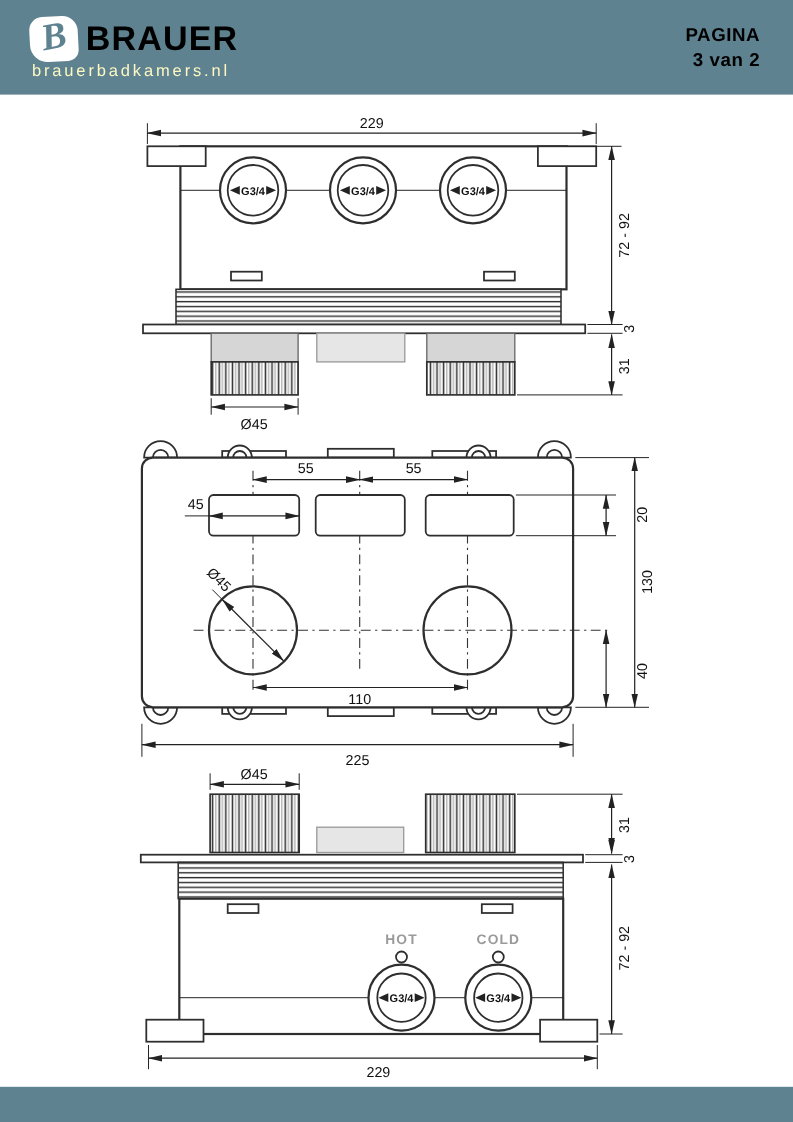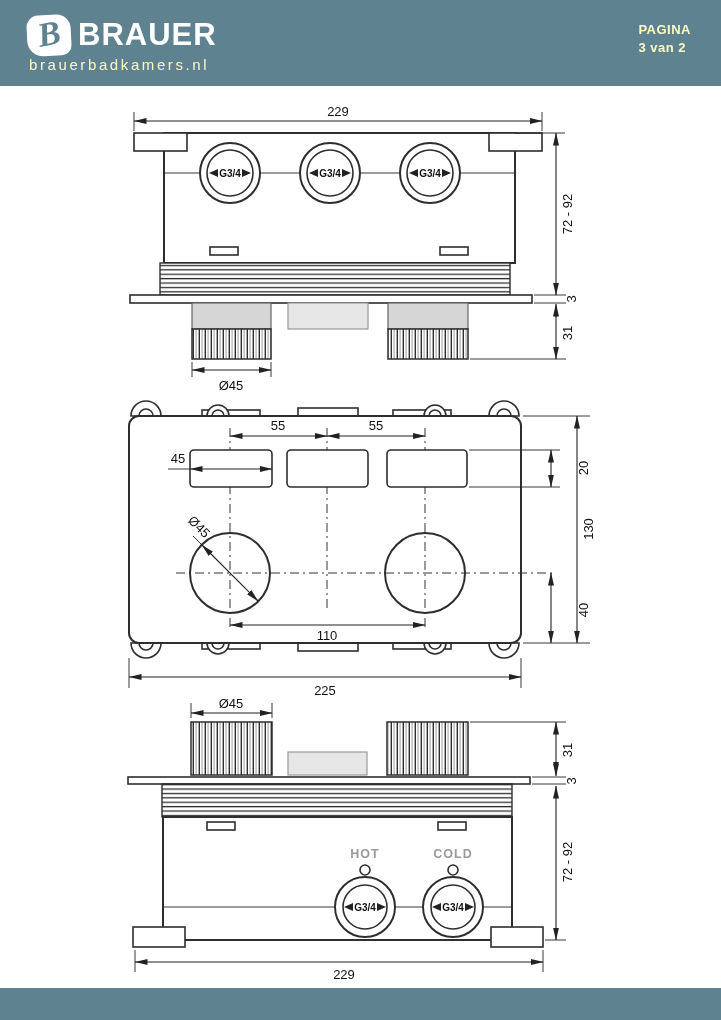--- a/index.html
+++ b/index.html
@@ -6,26 +6,26 @@
   #page{position:relative;width:721px;height:1020px;background:#fff;overflow:hidden;
         font-family:"Liberation Sans",sans-serif;}
   .band{position:absolute;left:0;width:721px;background:#5f8290;}
   #header{top:0;height:86px;}
   #footer{top:988px;height:32px;}
   .logo-mark{position:absolute;left:27px;top:15px;width:44px;height:41px;background:#fff;
              border-radius:12px 14px 10px 16px;transform:rotate(-3deg);
              display:flex;align-items:center;justify-content:center;}
   .logo-mark span{font-family:"Liberation Serif",serif;font-style:italic;font-weight:bold;
              font-size:34px;color:#5f8290;transform:rotate(-8deg) translateY(-2px);}
-  .brand{position:absolute;left:78px;top:17px;color:#ffffff;font-weight:bold;font-size:31px;
+  .brand{position:absolute;left:78px;top:17px;color:#000000;font-weight:bold;font-size:31px;
          letter-spacing:1px;}
   .brand-domain{position:absolute;left:29px;top:56px;color:#fef9c3;font-size:15px;
          letter-spacing:2.6px;}
-  .page-info{position:absolute;right:30px;top:21px;text-align:left;color:#fef9c3;
-         font-weight:bold;font-size:13px;line-height:1.35;letter-spacing:0.5px;}
+  .page-info{position:absolute;right:30px;top:21px;text-align:right;color:#000000;
+         font-weight:bold;font-size:17px;line-height:1.35;letter-spacing:0.5px;}
   svg{position:absolute;left:0;top:0;}
   
   .o   {fill:#fff;stroke:#2e2e2e;stroke-width:2;}
   .o1  {fill:#fff;stroke:#2e2e2e;stroke-width:1.6;}
   .d   {stroke:#222;stroke-width:1.1;fill:none;}
   .e   {stroke:#222;stroke-width:0.9;fill:none;}
   .cl  {stroke:#333;stroke-width:1;stroke-dasharray:9 4 2 4;fill:none;}
   .t   {font:13px "Liberation Sans",sans-serif;fill:#111;text-anchor:middle;}
   .tg  {font:bold 10px "Liberation Sans",sans-serif;fill:#111;text-anchor:middle;}
   .tm  {font:bold 12.5px "Liberation Sans",sans-serif;fill:#9a9a9a;text-anchor:middle;letter-spacing:1px;}

